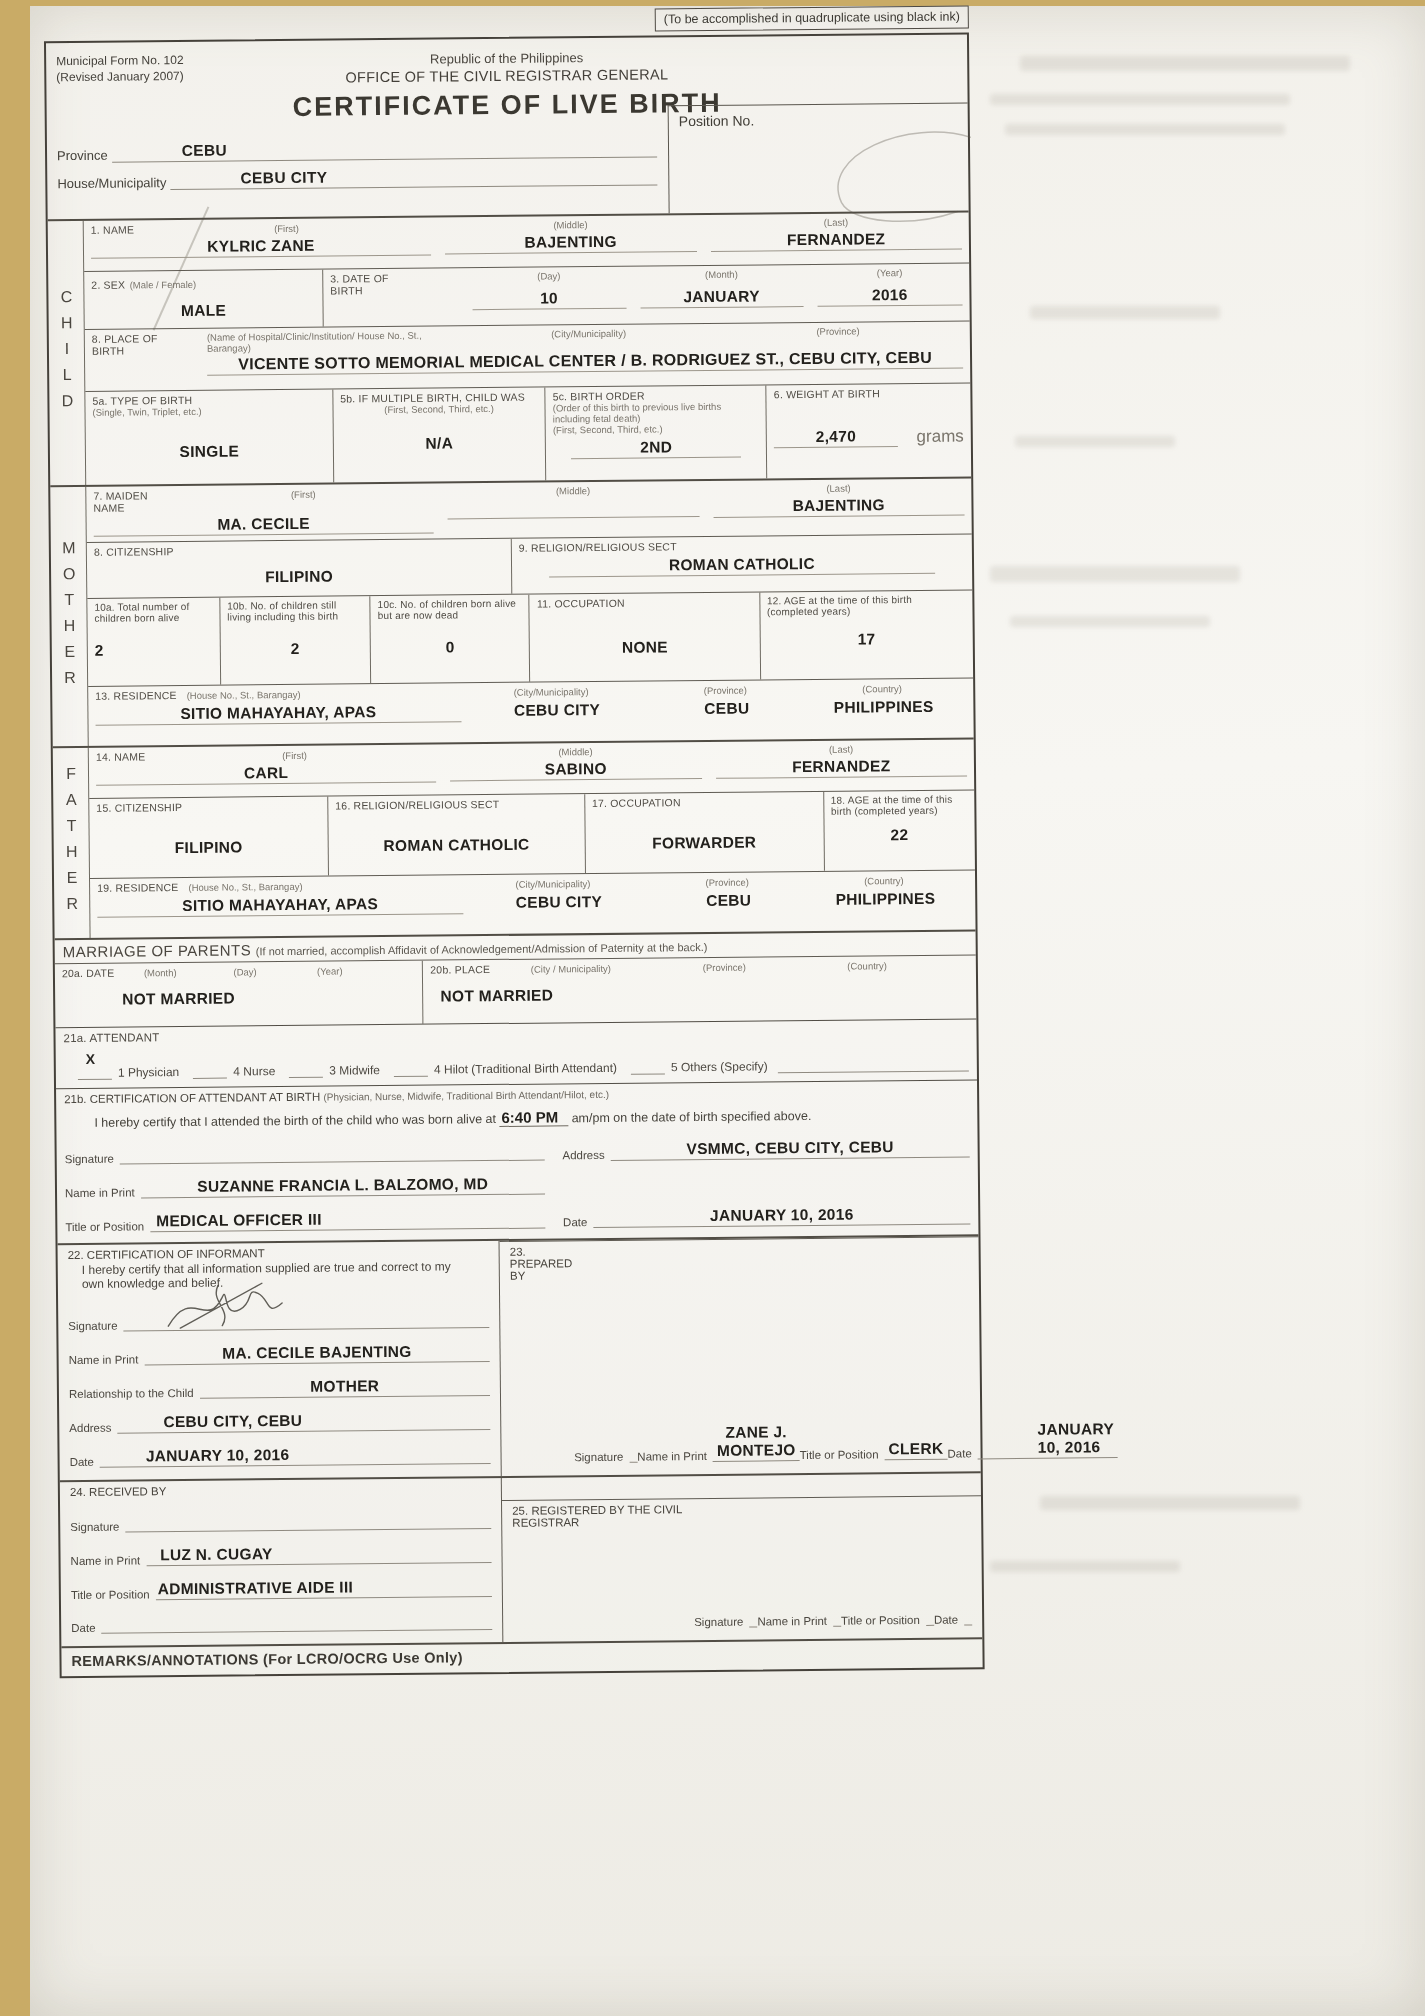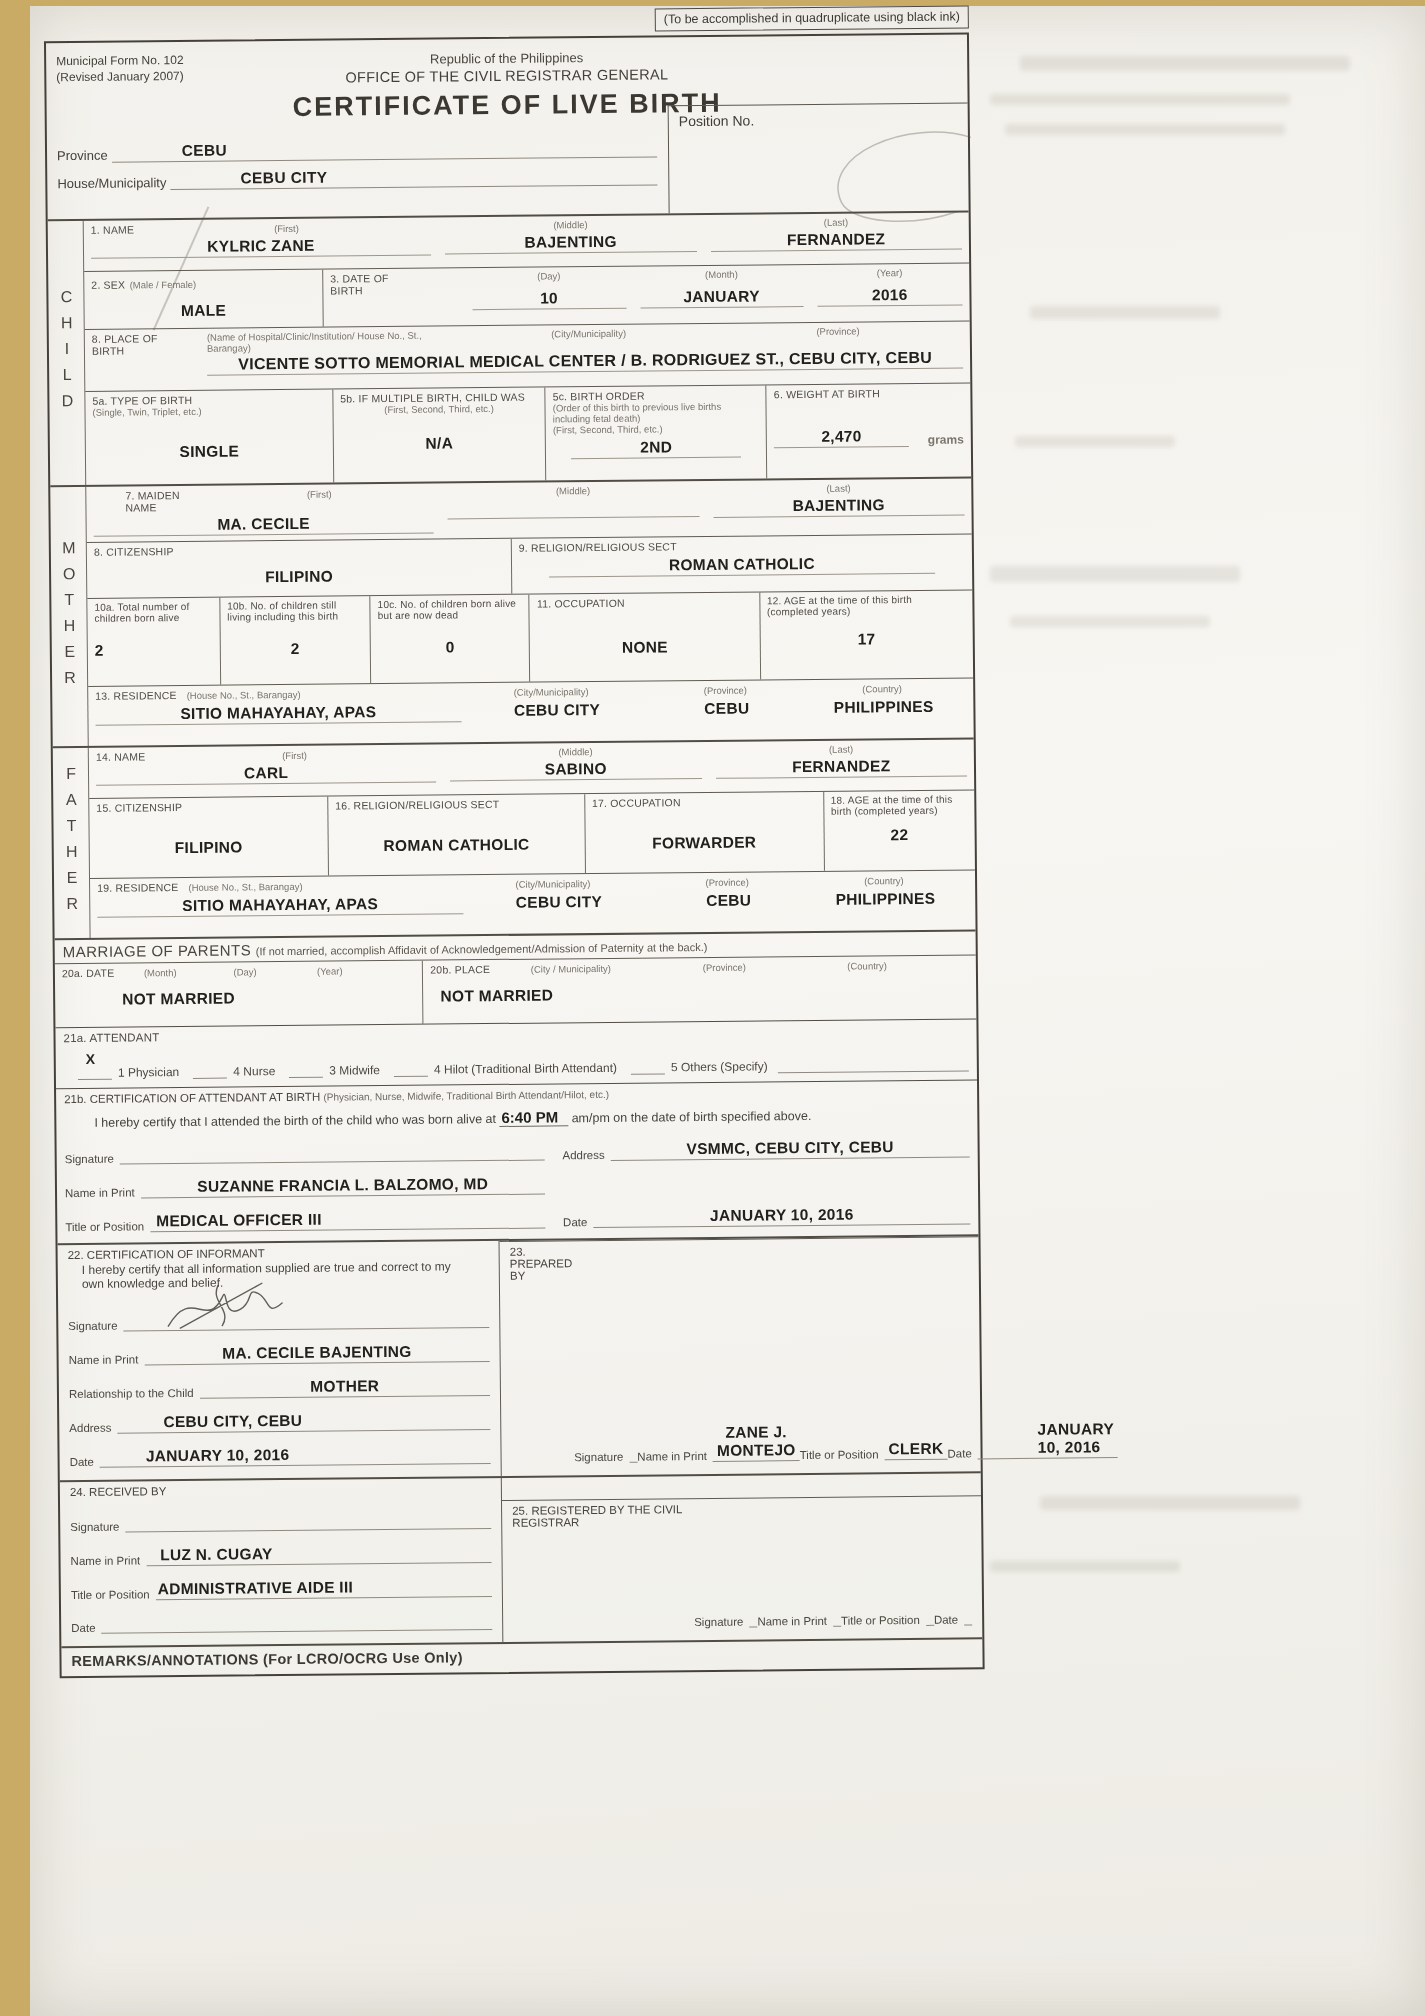--- a/index.html
+++ b/index.html
@@ -233,36 +233,36 @@
             <div class="cell w25">
               <div class="lbl">5c. BIRTH ORDER</div>
               <div class="sub">(Order of this birth to previous live births including fetal death)</div>
               <div class="sub">(First, Second, Third, etc.)</div>
               <div class="val vul" style="margin:4px 18px 0;">2ND</div>
             </div>
             <div class="cell w23">
               <div class="lbl">6. WEIGHT AT BIRTH</div>
               <div style="display:flex;align-items:flex-end;margin-top:28px;">
                 <span class="val vul grow">2,470</span>
-                <span class="sub" style="font-size:12px;margin-left:19px;font-weight:bold;">grams</span>
+                <span class="sub" style="font-size:17px;margin-left:19px;">grams</span>
               </div>
             </div>
           </div>
         </div>
       </div>
 
       <div class="sec">
         <div class="vcol">
           <span class="vtxt">MOTHER</span>
         </div>
         <div class="rows">
           <div class="r name-row">
             <div class="cell w40">
               <div class="lblrow">
-                <span class="lbl" style="width:72px;margin-left:32px;">7. MAIDEN NAME</span>
+                <span class="lbl" style="width:72px;">7. MAIDEN NAME</span>
                 <span class="sub grow tc">(First)</span>
               </div>
               <div class="val vul val-mid">MA. CECILE</div>
             </div>
             <div class="cell w30">
               <div class="sub tc">(Middle)</div>
               <div class="val vul val-mid" style="min-height:19px;"></div>
             </div>
             <div class="cell w30">
               <div class="sub tc">(Last)</div>

